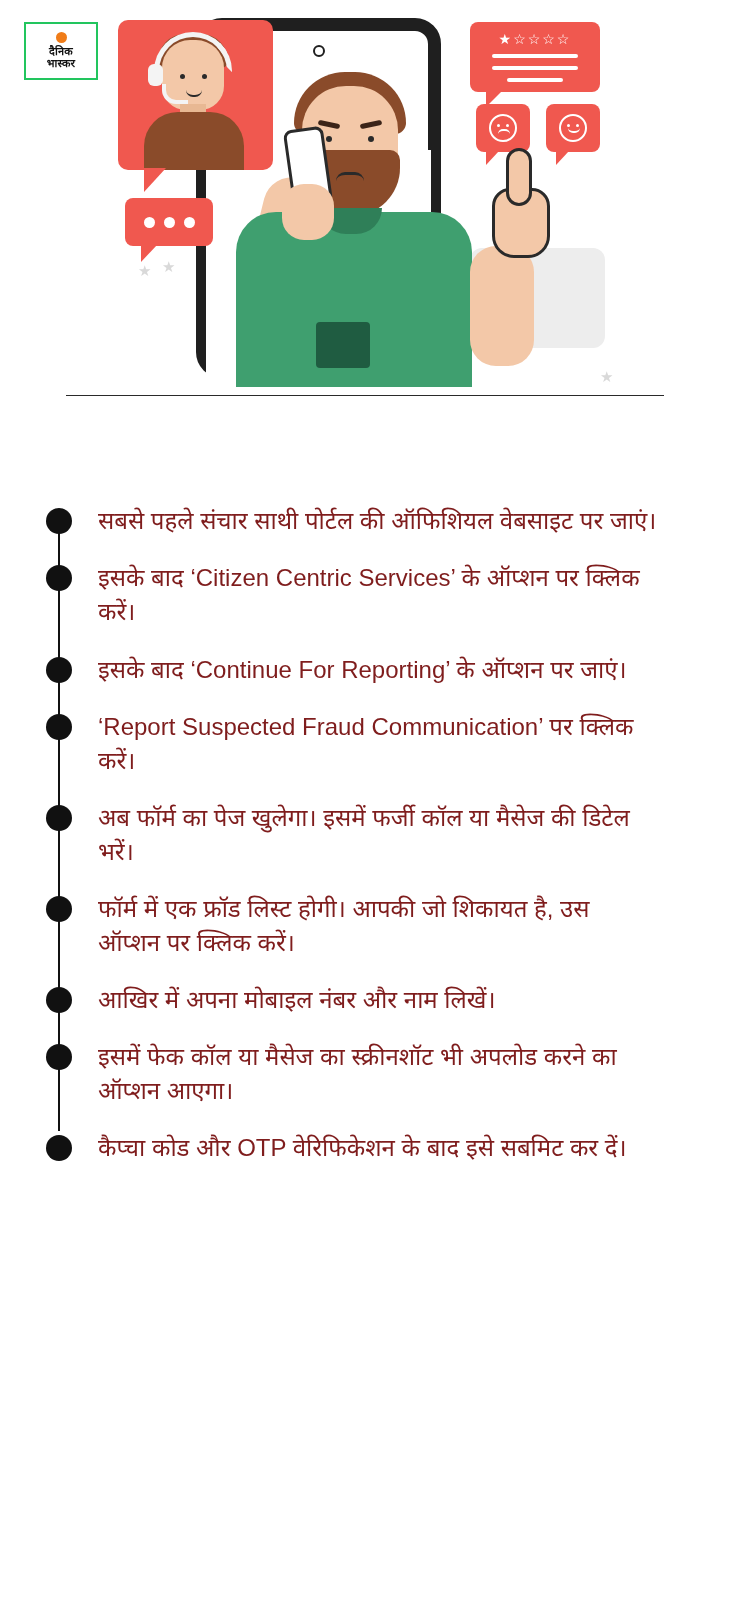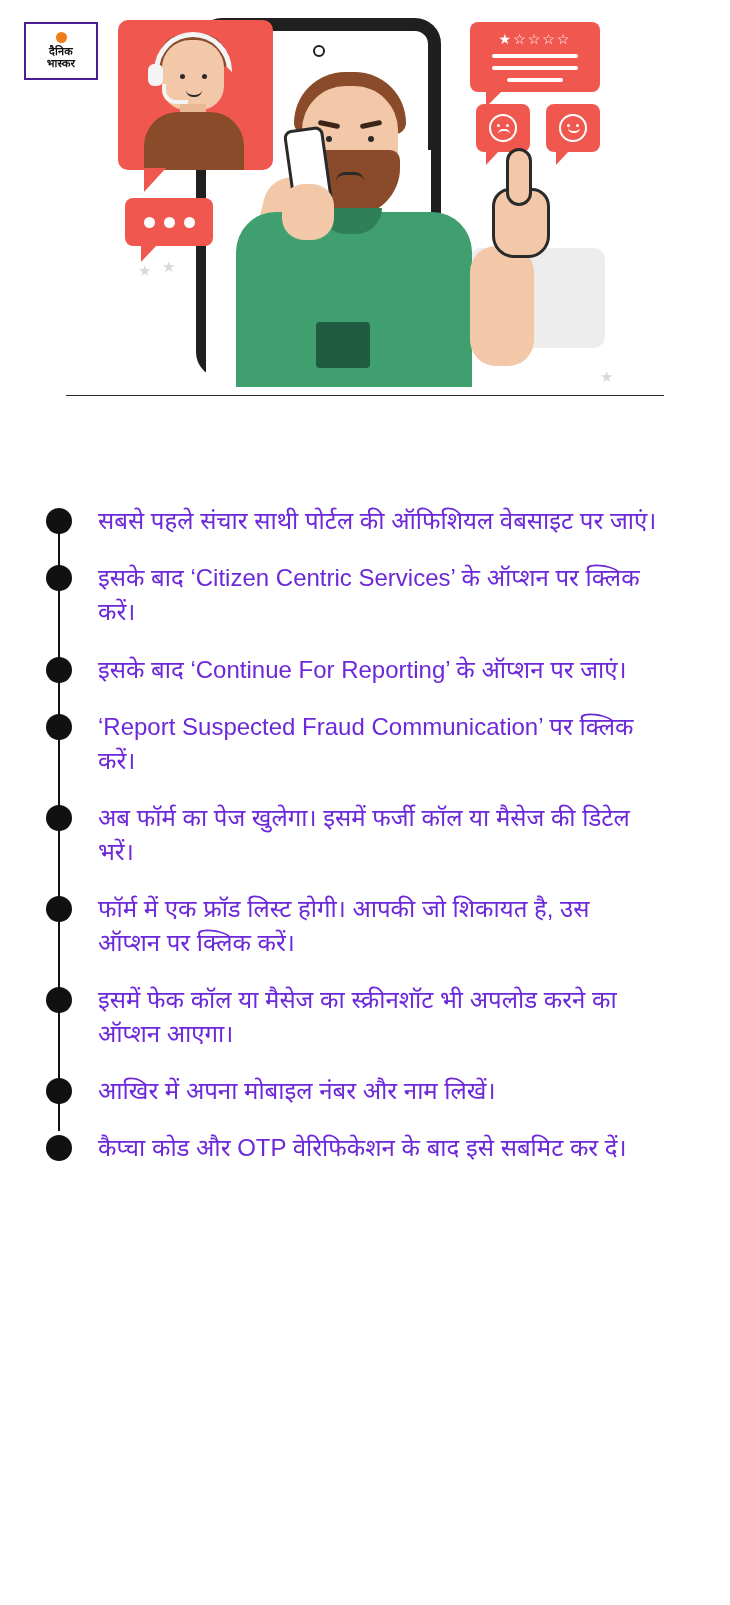--- a/index.html
+++ b/index.html
@@ -26,21 +26,21 @@
     overflow: hidden;
   }
 
   
   .logo {
     position: absolute;
     left: 24px;
     top: 22px;
     width: 74px;
     height: 58px;
-    border: 2px solid #4c1d95;
+    border: 2px solid #22c55e;
     background: #ffffff;
     display: flex;
     flex-direction: column;
     align-items: center;
     justify-content: center;
     z-index: 20;
   }
   .logo .dot {
     width: 11px;
     height: 11px;
@@ -500,21 +500,21 @@
     border-radius: 50%;
     background: #111111;
     margin-left: 6px;
     margin-top: 4px;
     z-index: 2;
   }
   .step-text {
     margin-left: 26px;
     font-size: 24px;
     line-height: 1.42;
-    color: #6d28d9;
+    color: #7f1d1d;
     max-width: 560px;
   }
 </style>
 </head>
 <body>
 
 <div class="hero">
 
   <div class="logo">
     <span class="dot"></span>
@@ -622,23 +622,23 @@
   <div class="step">
     <span class="bullet"></span>
     <span class="step-text">अब फॉर्म का पेज खुलेगा। इसमें फर्जी कॉल या मैसेज की डिटेल भरें।</span>
   </div>
   <div class="step">
     <span class="bullet"></span>
     <span class="step-text">फॉर्म में एक फ्रॉड लिस्ट होगी। आपकी जो शिकायत है, उस ऑप्शन पर क्लिक करें।</span>
   </div>
   <div class="step">
     <span class="bullet"></span>
+    <span class="step-text">आखिर में अपना मोबाइल नंबर और नाम लिखें।</span>
+  </div>
+  <div class="step">
+    <span class="bullet"></span>
     <span class="step-text">इसमें फेक कॉल या मैसेज का स्क्रीनशॉट भी अपलोड करने का ऑप्शन आएगा।</span>
   </div>
   <div class="step">
     <span class="bullet"></span>
-    <span class="step-text">आखिर में अपना मोबाइल नंबर और नाम लिखें।</span>
-  </div>
-  <div class="step">
-    <span class="bullet"></span>
     <span class="step-text">कैप्चा कोड और OTP वेरिफिकेशन के बाद इसे सबमिट कर दें।</span>
   </div>
 </div>
 
 </body></html>

